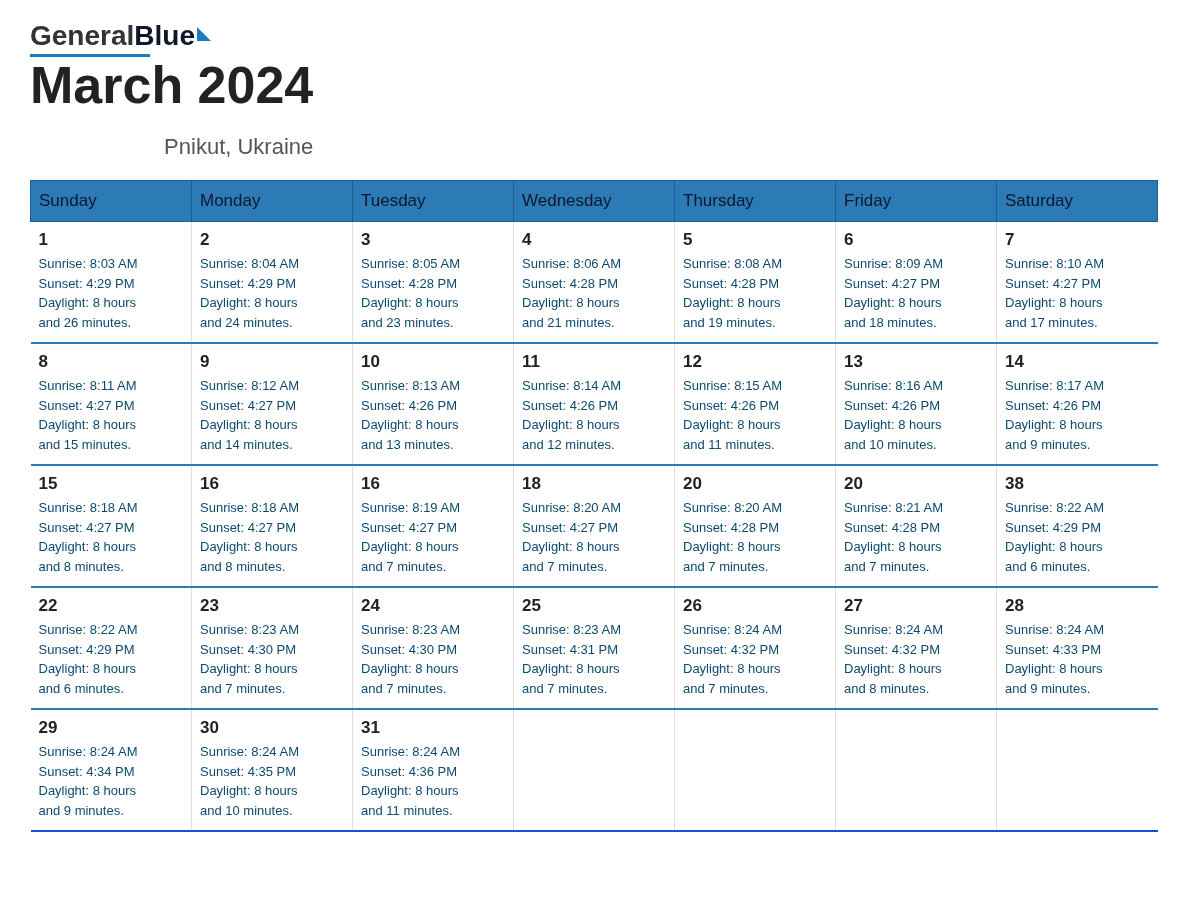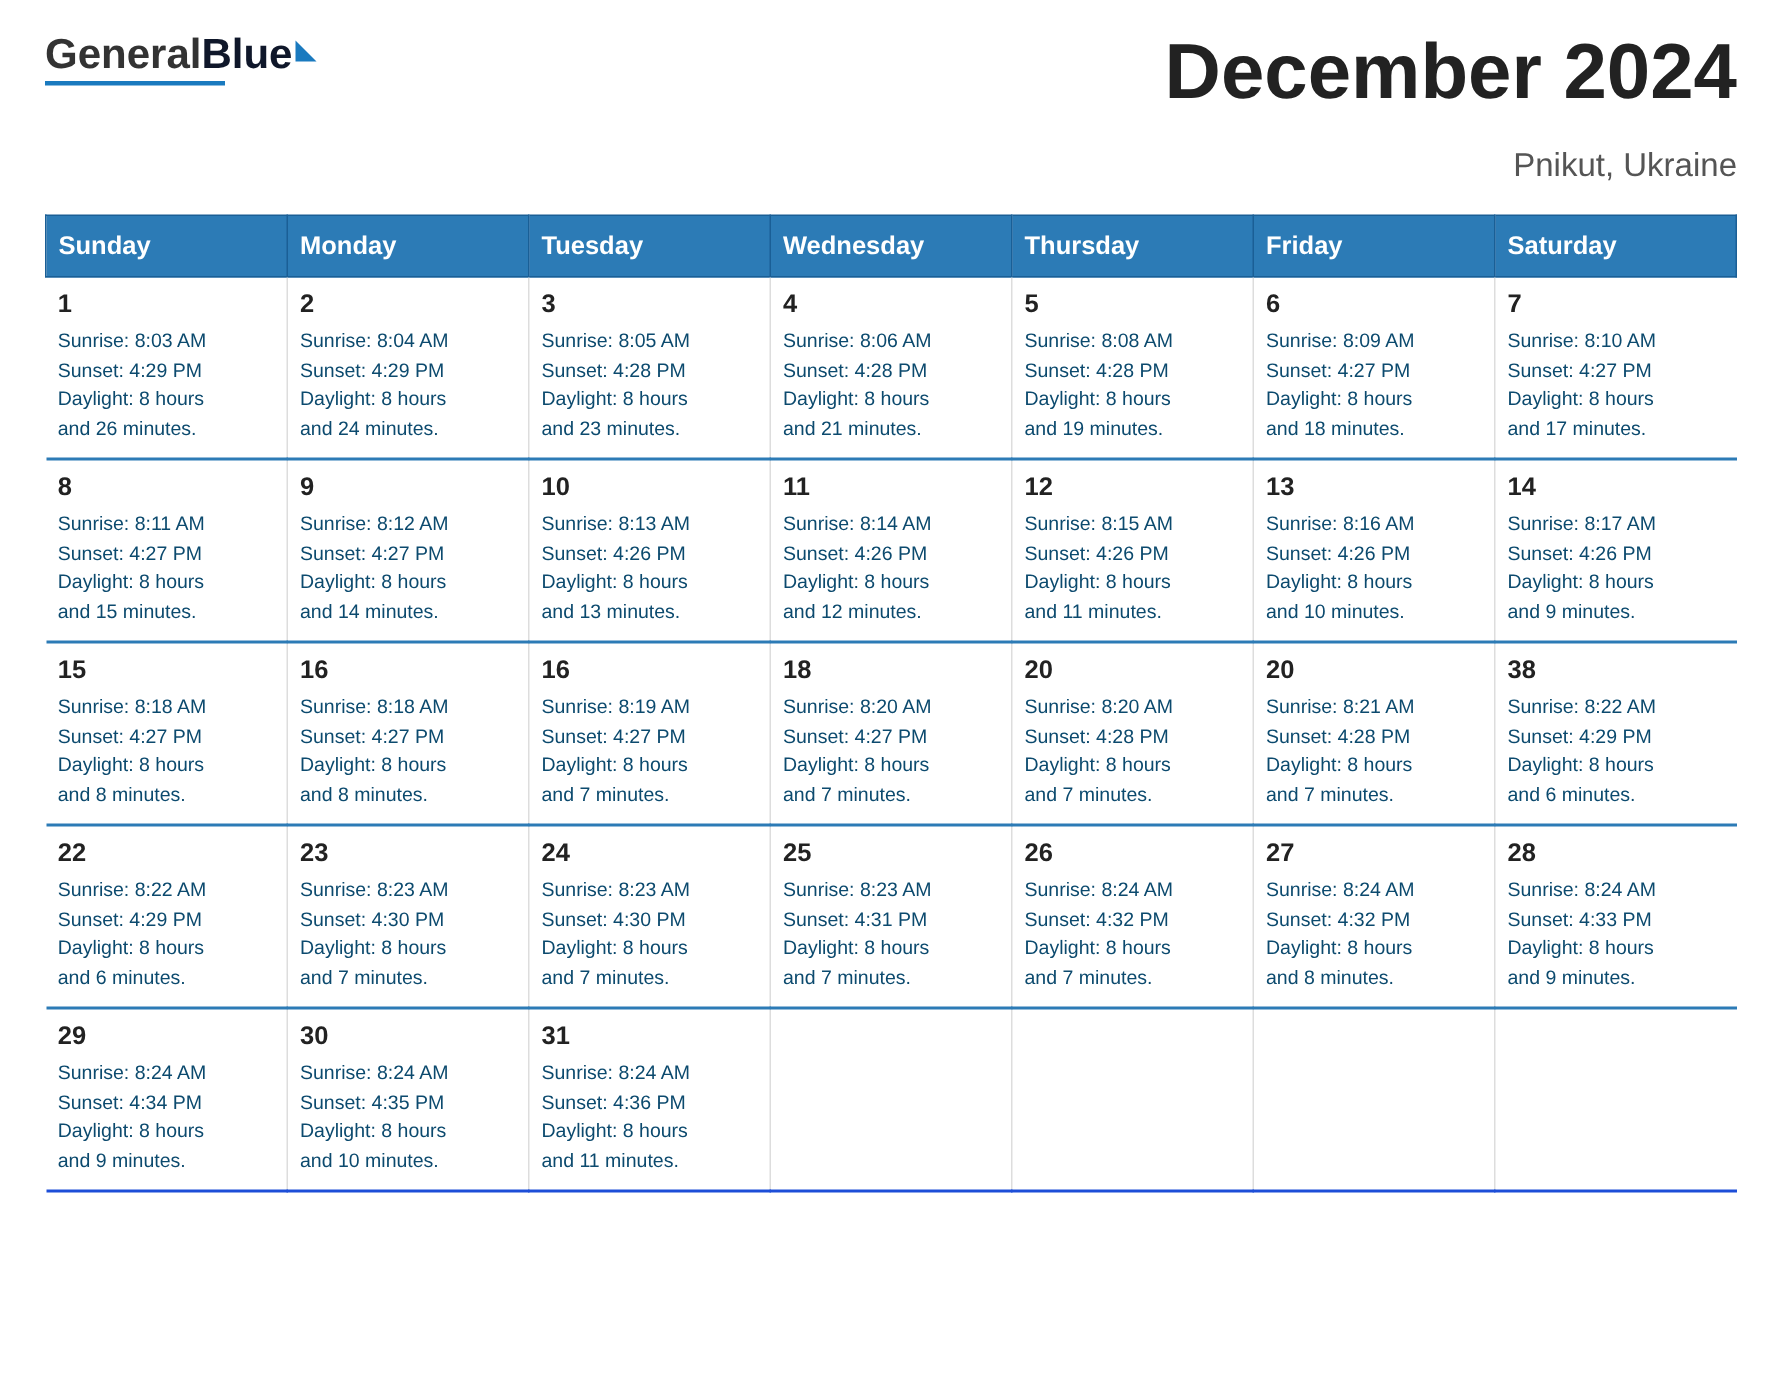--- a/index.html
+++ b/index.html
@@ -8,20 +8,21 @@
       background: #fff;
       width: 1188px;
       min-height: 918px;
       padding: 20px 30px;
     }
     .header {
       display: flex;
       justify-content: space-between;
       align-items: flex-start;
       margin-bottom: 20px;
+      flex-direction: column;
     }
     .logo {
       display: flex;
       flex-direction: column;
       align-items: flex-start;
     }
     .logo-text {
       display: flex;
       align-items: center;
       font-size: 28px;
@@ -61,23 +62,23 @@
     }
     table {
       width: 100%;
       border-collapse: collapse;
       table-layout: fixed;
     }
     thead tr {
       background-color: #2c7bb6;
     }
     thead th {
-      color: #ffffff;
+      color: #0f172a;
       font-size: 17px;
-      font-weight: bold;
+      font-weight: normal;
       padding: 10px 8px;
       text-align: left;
       border: 1px solid #1a5f96;
     }
     tbody tr {
       border-bottom: 2px solid #2c7bb6;
     }
     tbody td {
       vertical-align: top;
       padding: 8px 8px 10px 8px;
@@ -114,21 +115,21 @@
 <div class="header">
   <div class="logo">
     <div class="logo-text">
       <span class="logo-general">General</span>
       <span class="logo-blue">Blue</span>
       <div class="logo-triangle"></div>
     </div>
     <div class="logo-line"></div>
   </div>
   <div class="title-section">
-    <div class="month-title">December 2024</div>
+    <div class="month-title">March 2024</div>
     <div class="location">Pnikut, Ukraine</div>
   </div>
 </div>
 
 <table>
   <thead>
     <tr>
       <th>Sunday</th>
       <th>Monday</th>
       <th>Tuesday</th>

